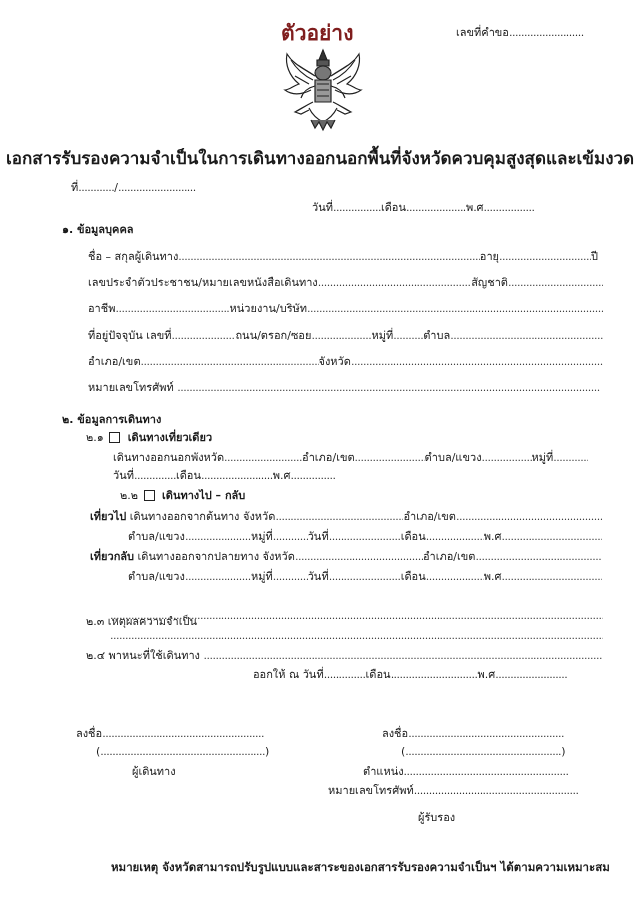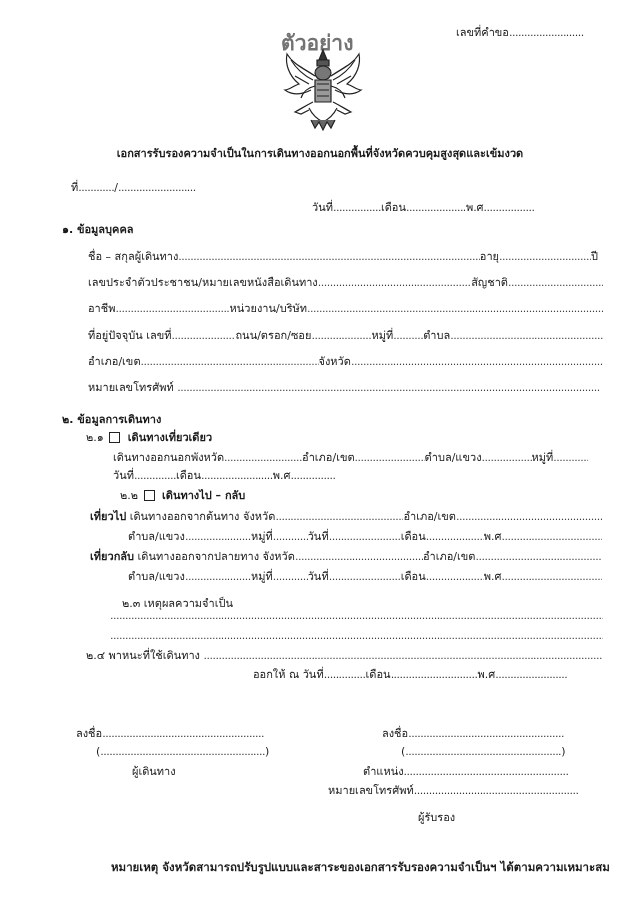--- a/index.html
+++ b/index.html
@@ -5,28 +5,28 @@
     html, body { margin: 0; padding: 0; background: #ffffff; }
     body {
       width: 640px; height: 906px; position: relative; overflow: hidden;
       font-family: "DejaVu Sans", "Liberation Sans", sans-serif;
       color: #1a1a1a;
     }
     .abs { position: absolute; white-space: nowrap; }
     .txt { font-size: 11px; line-height: 14px; }
     .bold { font-weight: bold; }
     .watermark {
-      left: 281px; top: 26px; font-size: 21px; font-weight: bold;
-      color: #737373; letter-spacing: 0px;
+      left: 281px; top: 16px; font-size: 21px; font-weight: bold;
+      color: #7f1d1d; letter-spacing: 0px;
     }
     .emblem { left: 279px; top: 46px; width: 88px; height: 86px; }
     .dots { color: #333; letter-spacing: -0.5px; }
     .title {
       left: 0; width: 640px; top: 144px; text-align: center;
-      font-size: 11px; font-weight: bold; white-space: nowrap;
+      font-size: 17px; font-weight: bold; white-space: nowrap;
     }
     .checkbox {
       display: inline-block; width: 11px; height: 11px; border: 1.5px solid #222;
       vertical-align: -2px; margin: 0 4px 0 2px; box-sizing: border-box;
       background: #fff;
     }
     .row { display: flex; align-items: baseline; }
     .fill { flex: 1; overflow: hidden; color: #444; letter-spacing: -0.5px; }
     .fill::after { content: "........................................................................................................................................................................................................................................................................"; }
     .fixed { overflow: hidden; color: #444; letter-spacing: -0.5px; display: inline-block; vertical-align: baseline; }
@@ -189,21 +189,21 @@
   <span>หมู่ที่</span>
   <span class="fixed" style="width:35px;"></span>
   <span>วันที่</span>
   <span class="fixed" style="width:72px;"></span>
   <span>เดือน</span>
   <span class="fixed" style="width:58px;"></span>
   <span>พ.ศ</span>
   <span class="fill"></span>
 </div>
 
-<div class="abs txt" style="left:86px; top:597px;margin-left:36px;">๒.๓ เหตุผลความจำเป็น</div>
+<div class="abs txt" style="left:86px; top:615px;">๒.๓ เหตุผลความจำเป็น</div>
 <div class="abs txt row" style="left:110px; top:609px; width:493px;">
   <span class="fill"></span>
 </div>
 <div class="abs txt row" style="left:110px; top:629px; width:493px;">
   <span class="fill"></span>
 </div>
 
 <div class="abs txt row" style="left:86px; top:649px; width:516px;">
   <span>๒.๔ พาหนะที่ใช้เดินทาง</span>&nbsp;
   <span class="fill"></span>

